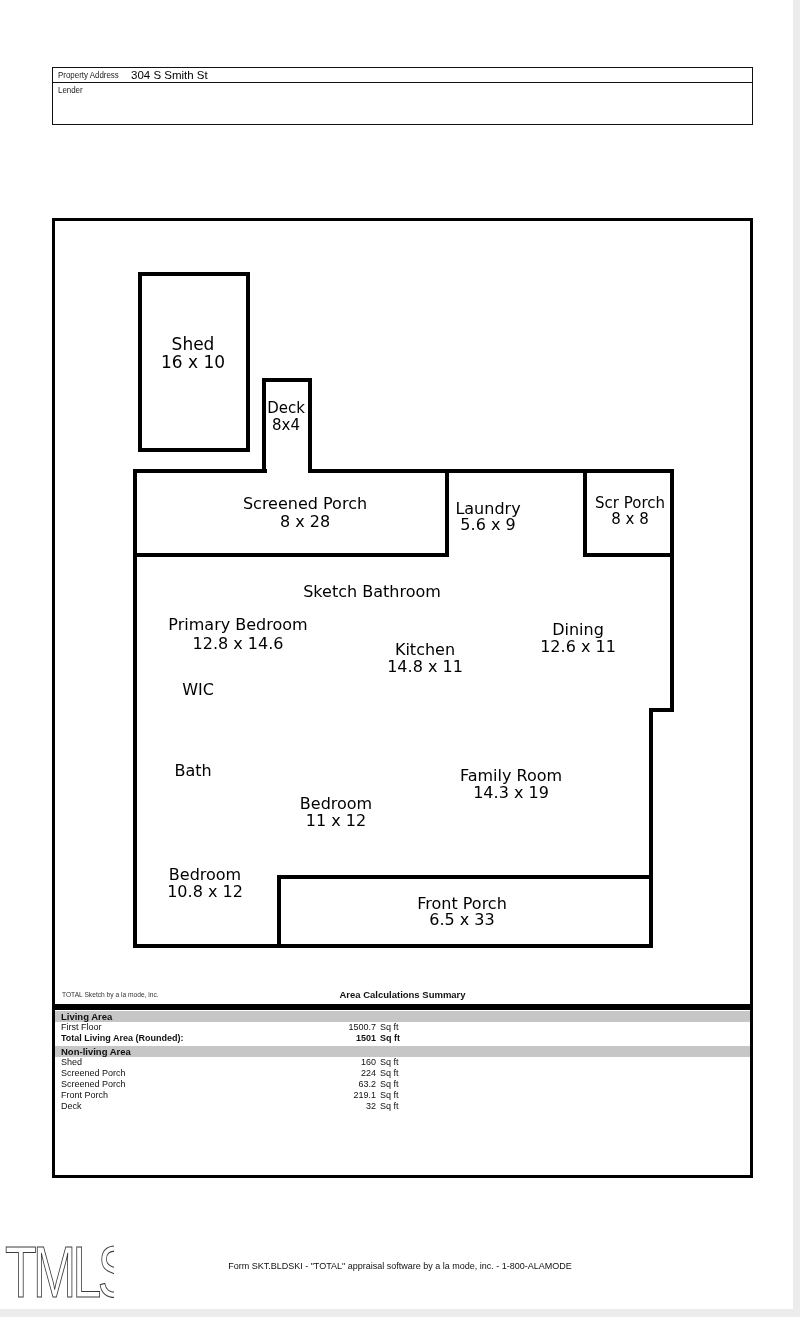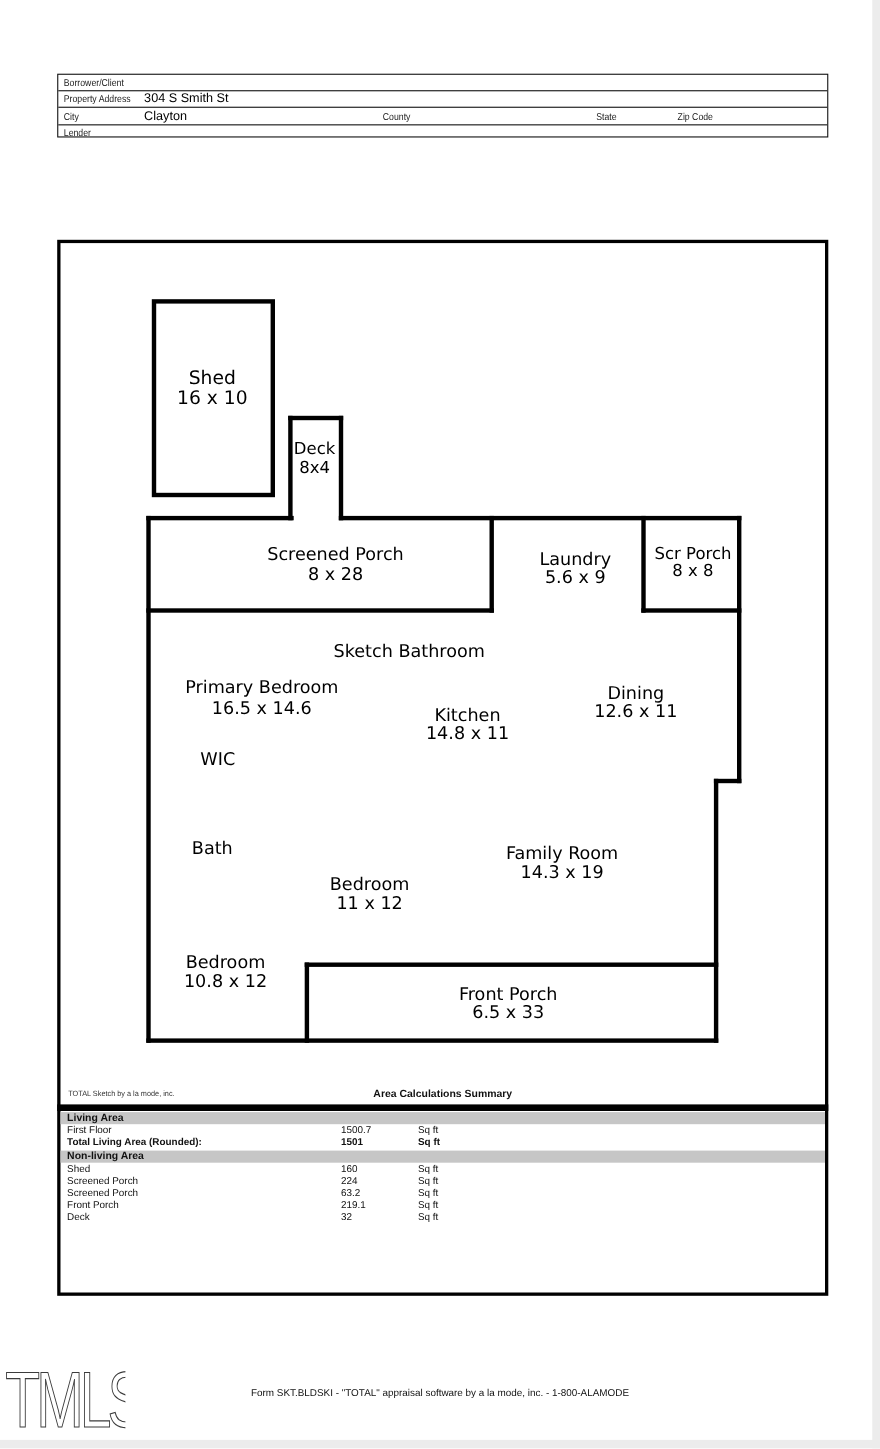--- a/index.html
+++ b/index.html
@@ -38,50 +38,40 @@
   
   .sum-brand{position:absolute;left:62px;top:991px;font-size:7px;color:#333;white-space:nowrap;
              transform:scaleX(0.95);transform-origin:0 0;}
   .sum-title{position:absolute;left:52px;top:989px;width:701px;text-align:center;
              font-size:9.5px;font-weight:bold;}
   .sum-bar{position:absolute;left:52px;top:1004px;width:701px;height:6px;background:#000;}
   .sum-band{position:absolute;left:55px;width:695px;height:11px;background:#c6c6c6;
             font-size:9.5px;font-weight:bold;line-height:11px;padding-left:6px;box-sizing:border-box;}
   .sum-row{position:absolute;left:55px;width:695px;height:11px;font-size:9px;line-height:11px;}
   .sum-row .lbl{position:absolute;left:6px;white-space:nowrap;}
-  .sum-row .num{position:absolute;left:255px;width:66px;}
+  .sum-row .num{position:absolute;left:255px;width:66px;text-align:right;}
   .sum-row .unit{position:absolute;left:325px;}
   .bold{font-weight:bold;}
 
   
   .logo-svg{position:absolute;left:2px;top:1235px;}
   .footer-line{position:absolute;left:0;top:1261px;width:100%;text-align:center;font-size:9px;color:#111;}
 </style>
 </head>
 <body>
 
 <div class="page">
   <div class="edge-r"></div>
   <div class="edge-b"></div>
 
 
   <div class="form-box">
-    <div class="form-row r1">
-      <span class="flabel" style="left:5px">Borrower/Client</span>
-    </div>
     <div class="form-row r2">
       <span class="flabel" style="left:5px">Property Address</span>
       <span class="fvalue" style="left:78px">304 S Smith St</span>
-    </div>
-    <div class="form-row r3">
-      <span class="flabel" style="left:5px">City</span>
-      <span class="fvalue" style="left:78px">Clayton</span>
-      <span class="flabel" style="left:295px">County</span>
-      <span class="flabel" style="left:489px">State</span>
-      <span class="flabel" style="left:563px">Zip Code</span>
     </div>
     <div class="form-row r4">
       <span class="flabel" style="left:5px">Lender</span>
     </div>
   </div>
 
   <div class="sketch-box"></div>
 
   <div>
 
@@ -112,34 +102,34 @@
       <div>16 x 10</div>
     </div>
     <div class="room" style="left:286px;top:400px;font-size:15px;line-height:17px">
       <div>Deck</div>
       <div>8x4</div>
     </div>
     <div class="room" style="left:305px;top:495px;line-height:18px">
       <div>Screened Porch</div>
       <div>8 x 28</div>
     </div>
-    <div class="room" style="left:523px;top:501px;line-height:16px">
+    <div class="room" style="left:488px;top:501px;line-height:16px">
       <div>Laundry</div>
       <div>5.6 x 9</div>
     </div>
     <div class="room" style="left:630px;top:495px;font-size:15px;line-height:16px">
       <div>Scr Porch</div>
       <div>8 x 8</div>
     </div>
     <div class="room" style="left:372px;top:583px">
       <div>Sketch Bathroom</div>
     </div>
     <div class="room" style="left:238px;top:615px;line-height:19px">
       <div>Primary Bedroom</div>
-      <div>16.5 x 14.6</div>
+      <div>12.8 x 14.6</div>
     </div>
     <div class="room" style="left:425px;top:641px;line-height:17px">
       <div>Kitchen</div>
       <div>14.8 x 11</div>
     </div>
     <div class="room" style="left:578px;top:621px;line-height:17px">
       <div>Dining</div>
       <div>12.6 x 11</div>
     </div>
     <div class="room" style="left:198px;top:681px">

